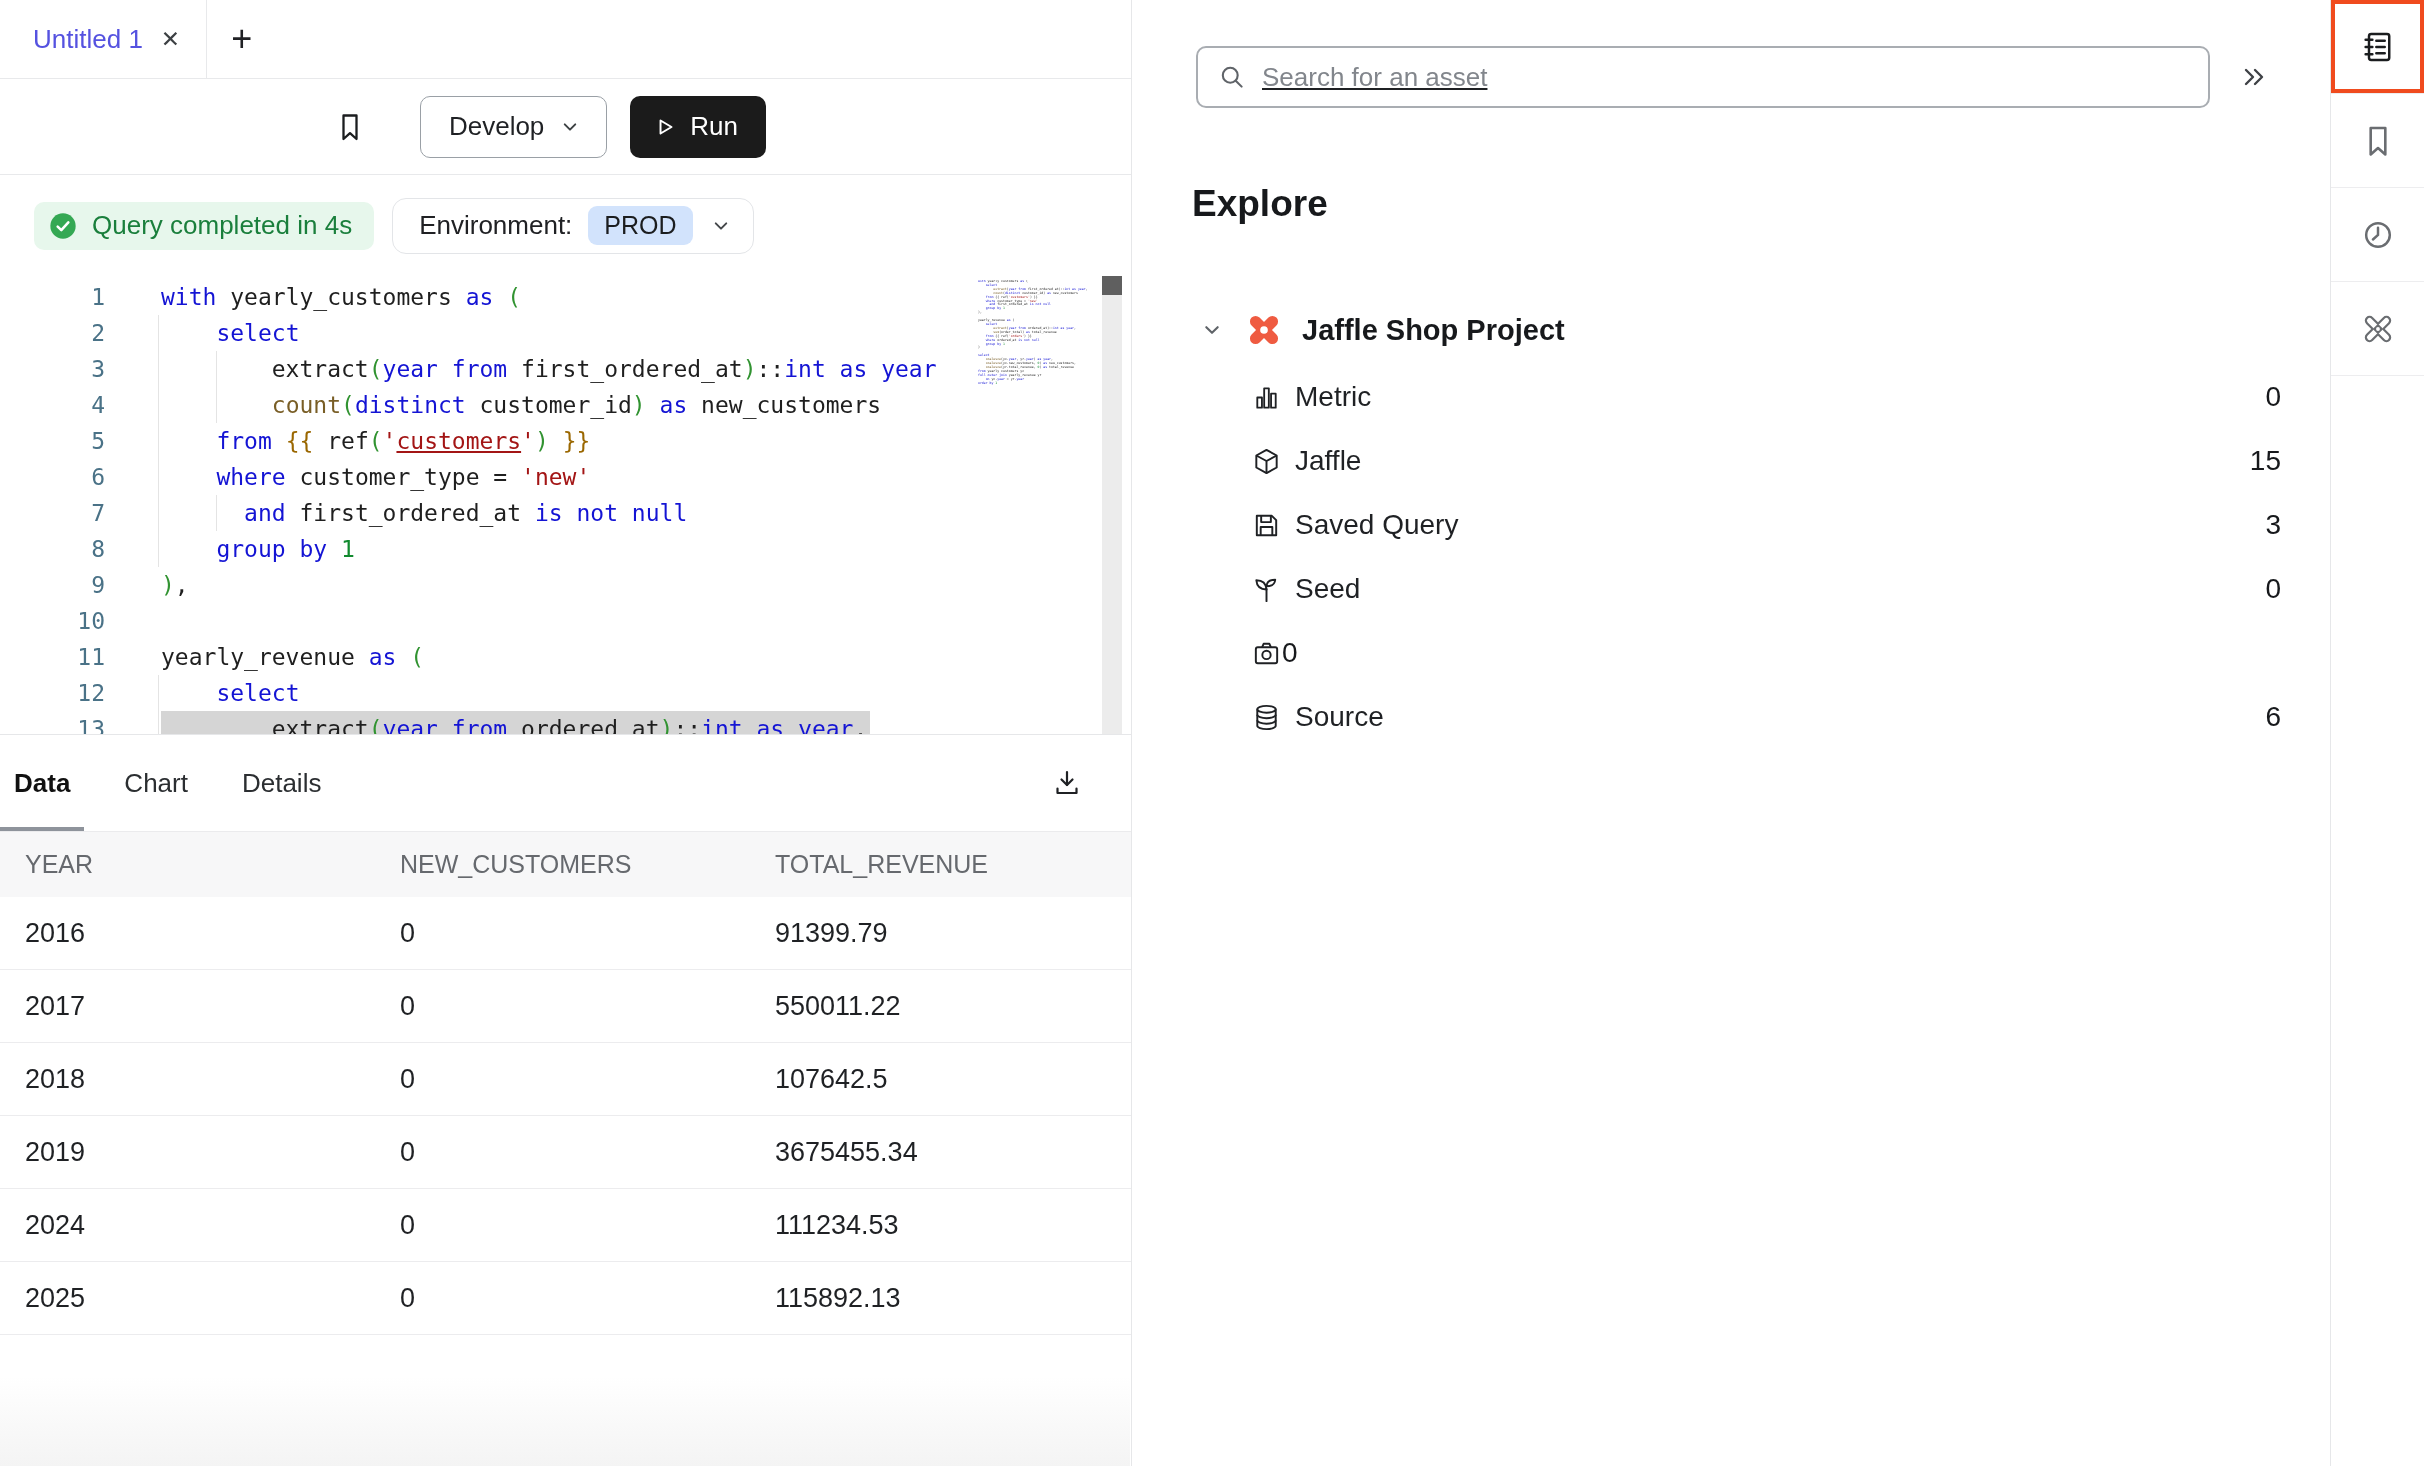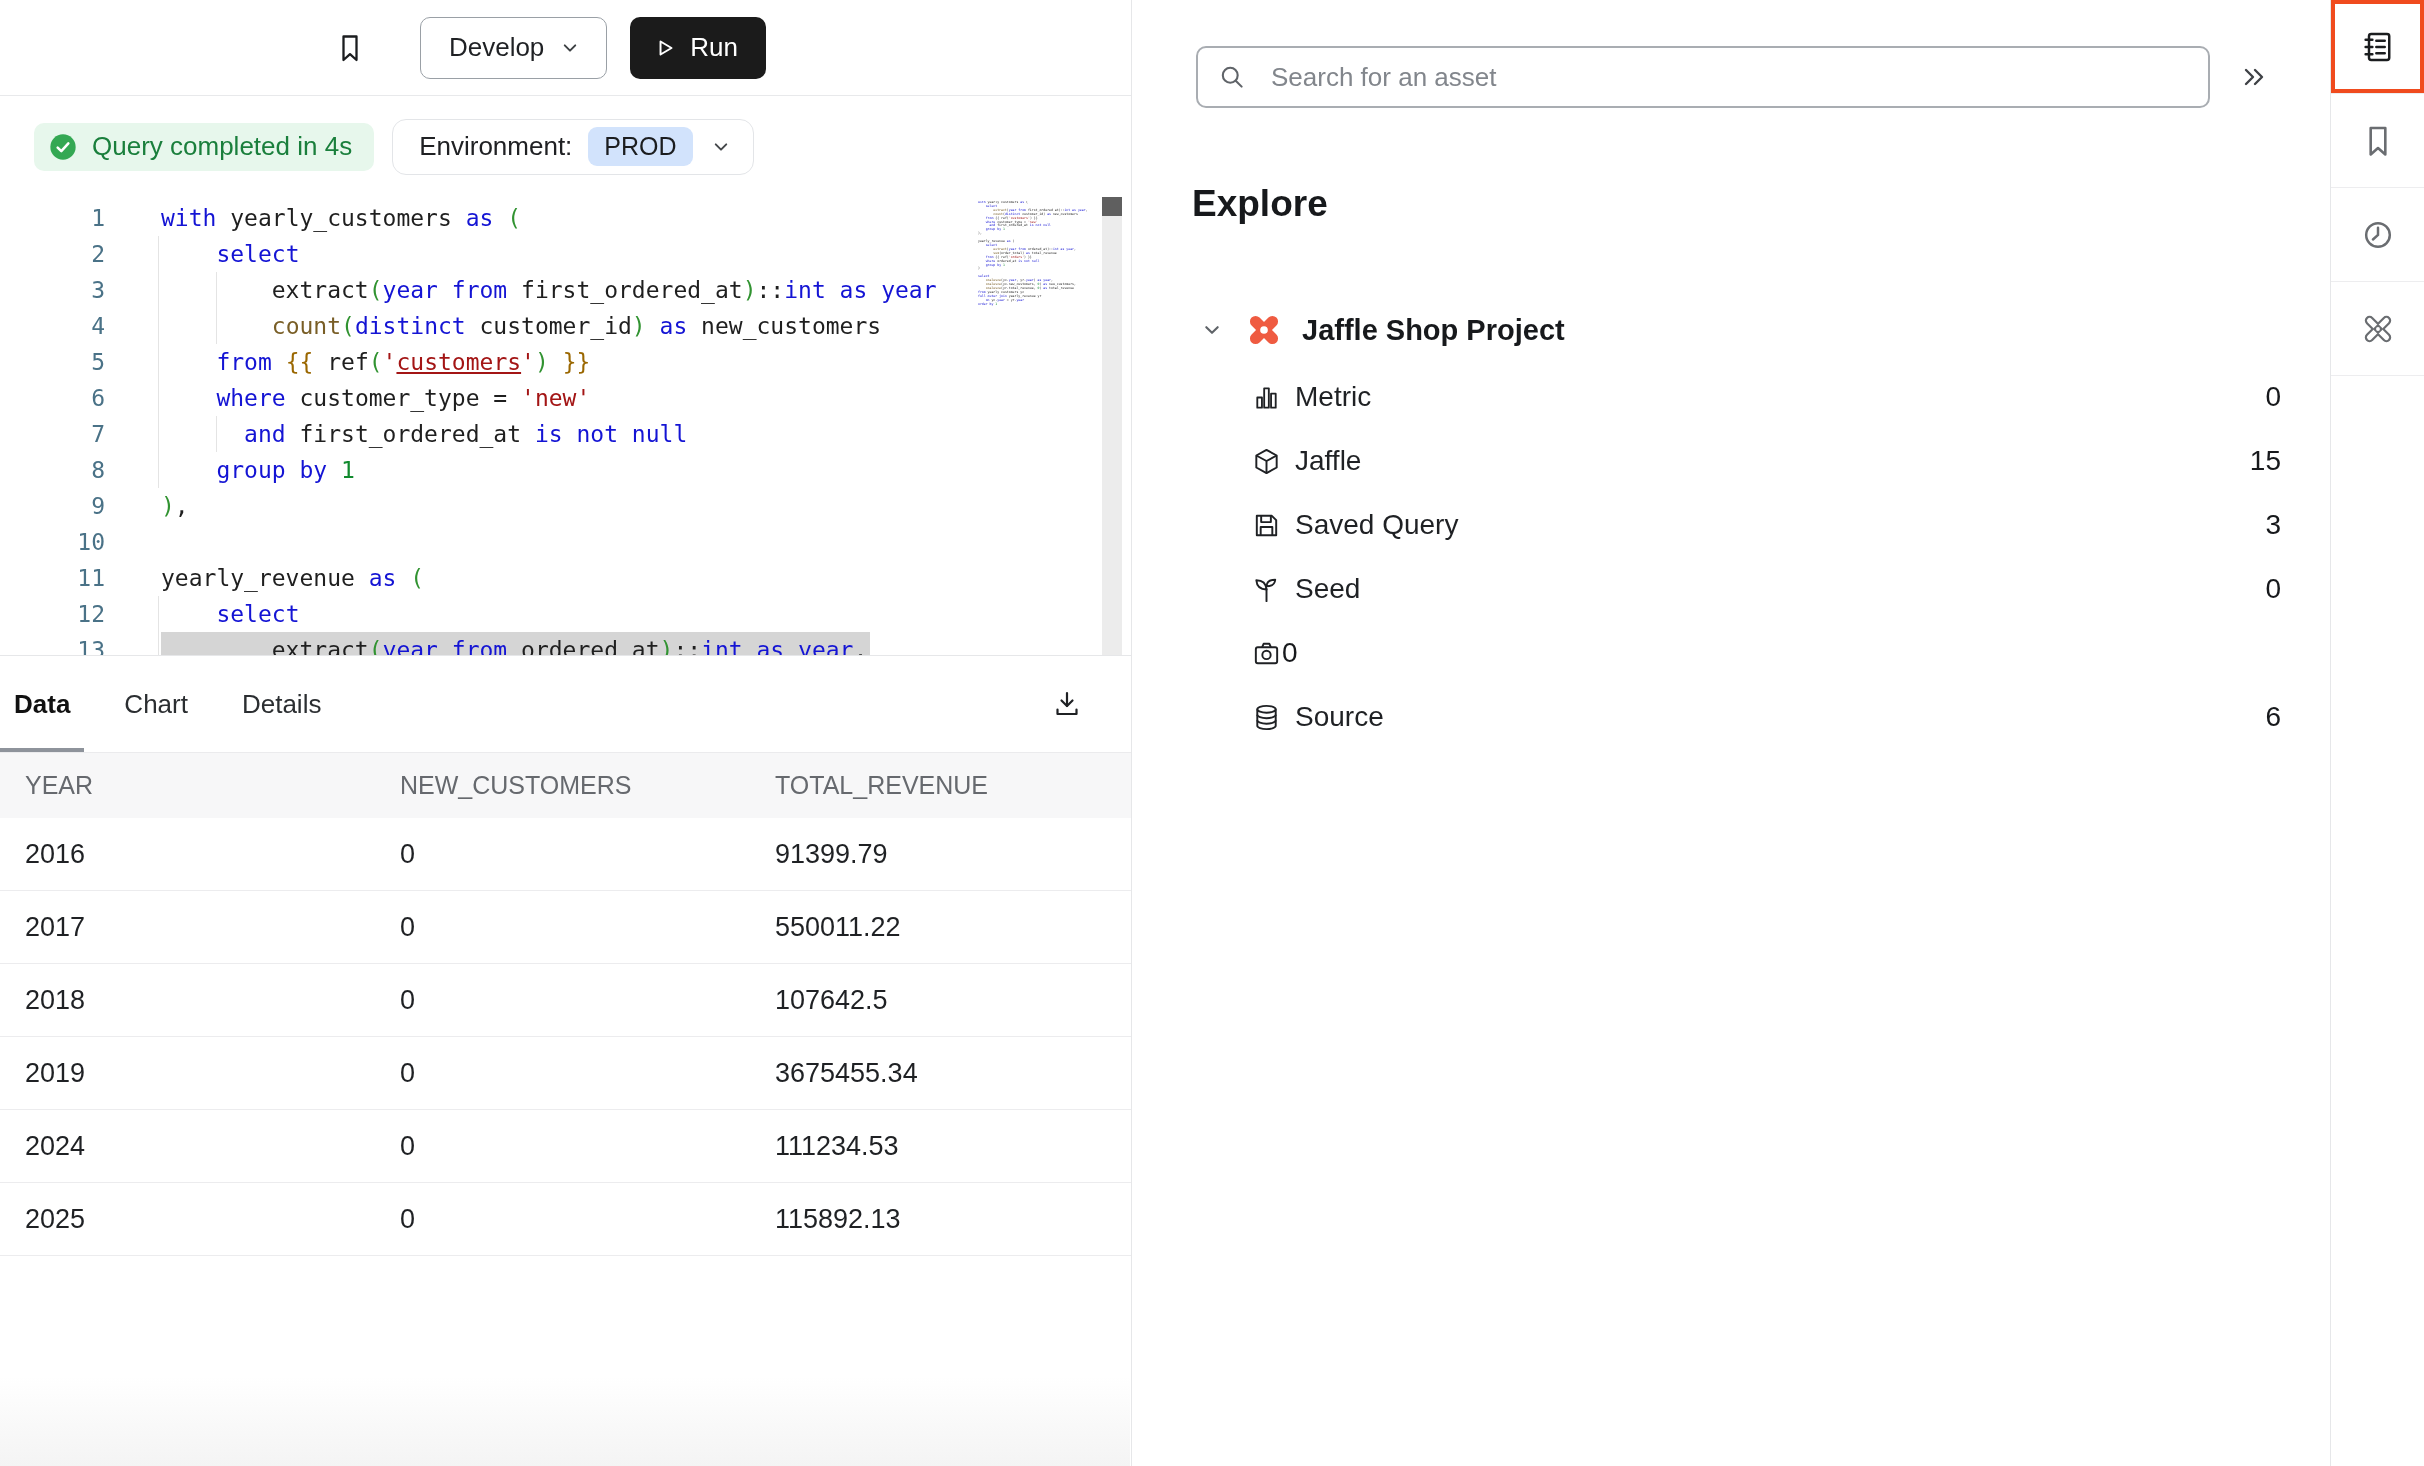--- a/index.html
+++ b/index.html
@@ -60,21 +60,21 @@
   .rtable { width:100%; flex:0 0 auto; }
   .rtable .thead { height:66px; background:#f7f7f8; border-top:1px solid #ebebed; display:grid; grid-template-columns:375px 375px 1fr; align-items:center; font-size:25px; color:#66696e; }
   .rtable .thead > div { padding-left:25px; }
   .trow { height:73px; border-bottom:1px solid #ececee; display:grid; grid-template-columns:375px 375px 1fr; align-items:center; font-size:27px; color:#1f2124; }
   .trow > div { padding-left:25px; }
   .bottom-fade { position:absolute; left:0; right:1px; bottom:0; height:90px; background:linear-gradient(#ffffff, #f4f4f4); pointer-events:none; }
 
   
   .right-panel { width:1199px; border-right:1px solid #e6e7e9; background:#fff; position:relative; }
   .search-row { position:absolute; left:64px; top:46px; right:60px; height:62px; display:flex; align-items:center; }
-  .search-box { flex:1; height:62px; border:2px solid #a9adb2; border-radius:10px; display:flex; align-items:center; padding-left:20px; gap:25px; background:#fff; cursor:text; }
+  .search-box { flex:1; height:62px; border:2px solid #a9adb2; border-radius:10px; display:flex; align-items:center; padding-left:20px; gap:16px; background:#fff; cursor:text;text-decoration:underline; }
   .search-box svg { width:28px; height:28px; color:#5f6368; flex:0 0 auto; }
   .search-placeholder { font-size:26px; color:#82868c; }
   .collapse-btn { margin-left:28px; color:#3f4246; cursor:pointer; }
   .collapse-btn svg { width:32px; height:32px; }
 
   .explore-title { position:absolute; left:60px; top:183px; font-size:37px; font-weight:600; color:#17191c; }
   .tree { position:absolute; left:0; top:299px; right:0; }
   .tree-root { height:62px; display:flex; align-items:center; padding-left:67px; gap:16px; cursor:pointer; }
   .tree-root .dbt-mark { width:36px; height:36px; margin-left:5px; }
   .tree-root .root-label { font-size:29px; font-weight:600; color:#17191c; margin-left:4px; }
@@ -92,20 +92,27 @@
   .rail-cell.active { color:#1b1d1f; }
   .rail-cell.active::after { content:""; position:absolute; inset:0; border:4px solid #f04b1e; pointer-events:none; }
 </style>
 </head>
 <body>
 
 <div class="app">
 
   <div class="left-panel">
 
+    <div class="tabbar">
+      <div class="file-tab">
+        <span class="tab-label">Untitled 1</span>
+        <span class="tab-close">✕</span>
+      </div>
+      <div class="new-tab">+</div>
+    </div>
 
     <div class="toolbar">
       <div class="icon-btn bookmark-btn">
           <svg viewBox="0 0 32 32" fill="none">
             <path d="M9.5 4.5h13V28l-6.5-5.8L9.5 28z" stroke="currentColor" stroke-width="2.3" stroke-linejoin="round"></path>
           </svg>
         </div>
       <div class="btn btn-develop">
         <span>Develop</span>
         <span style="display:flex">

